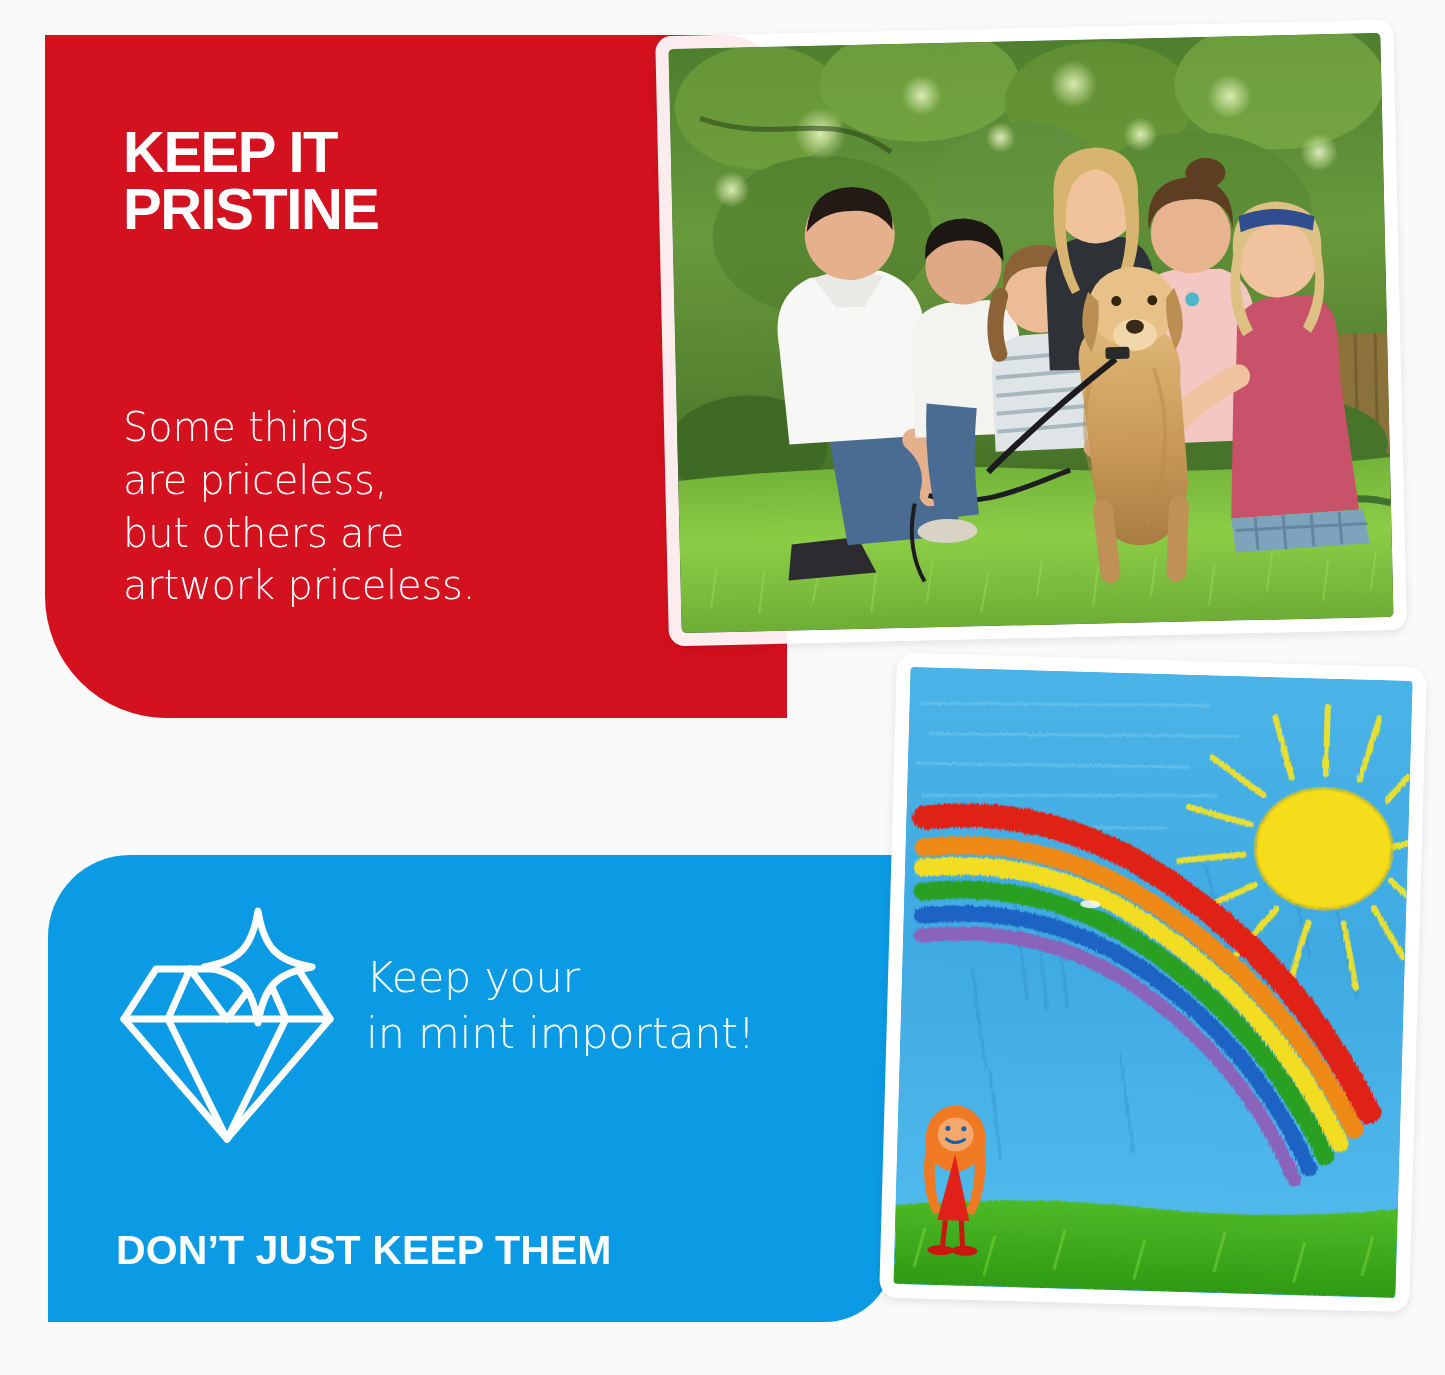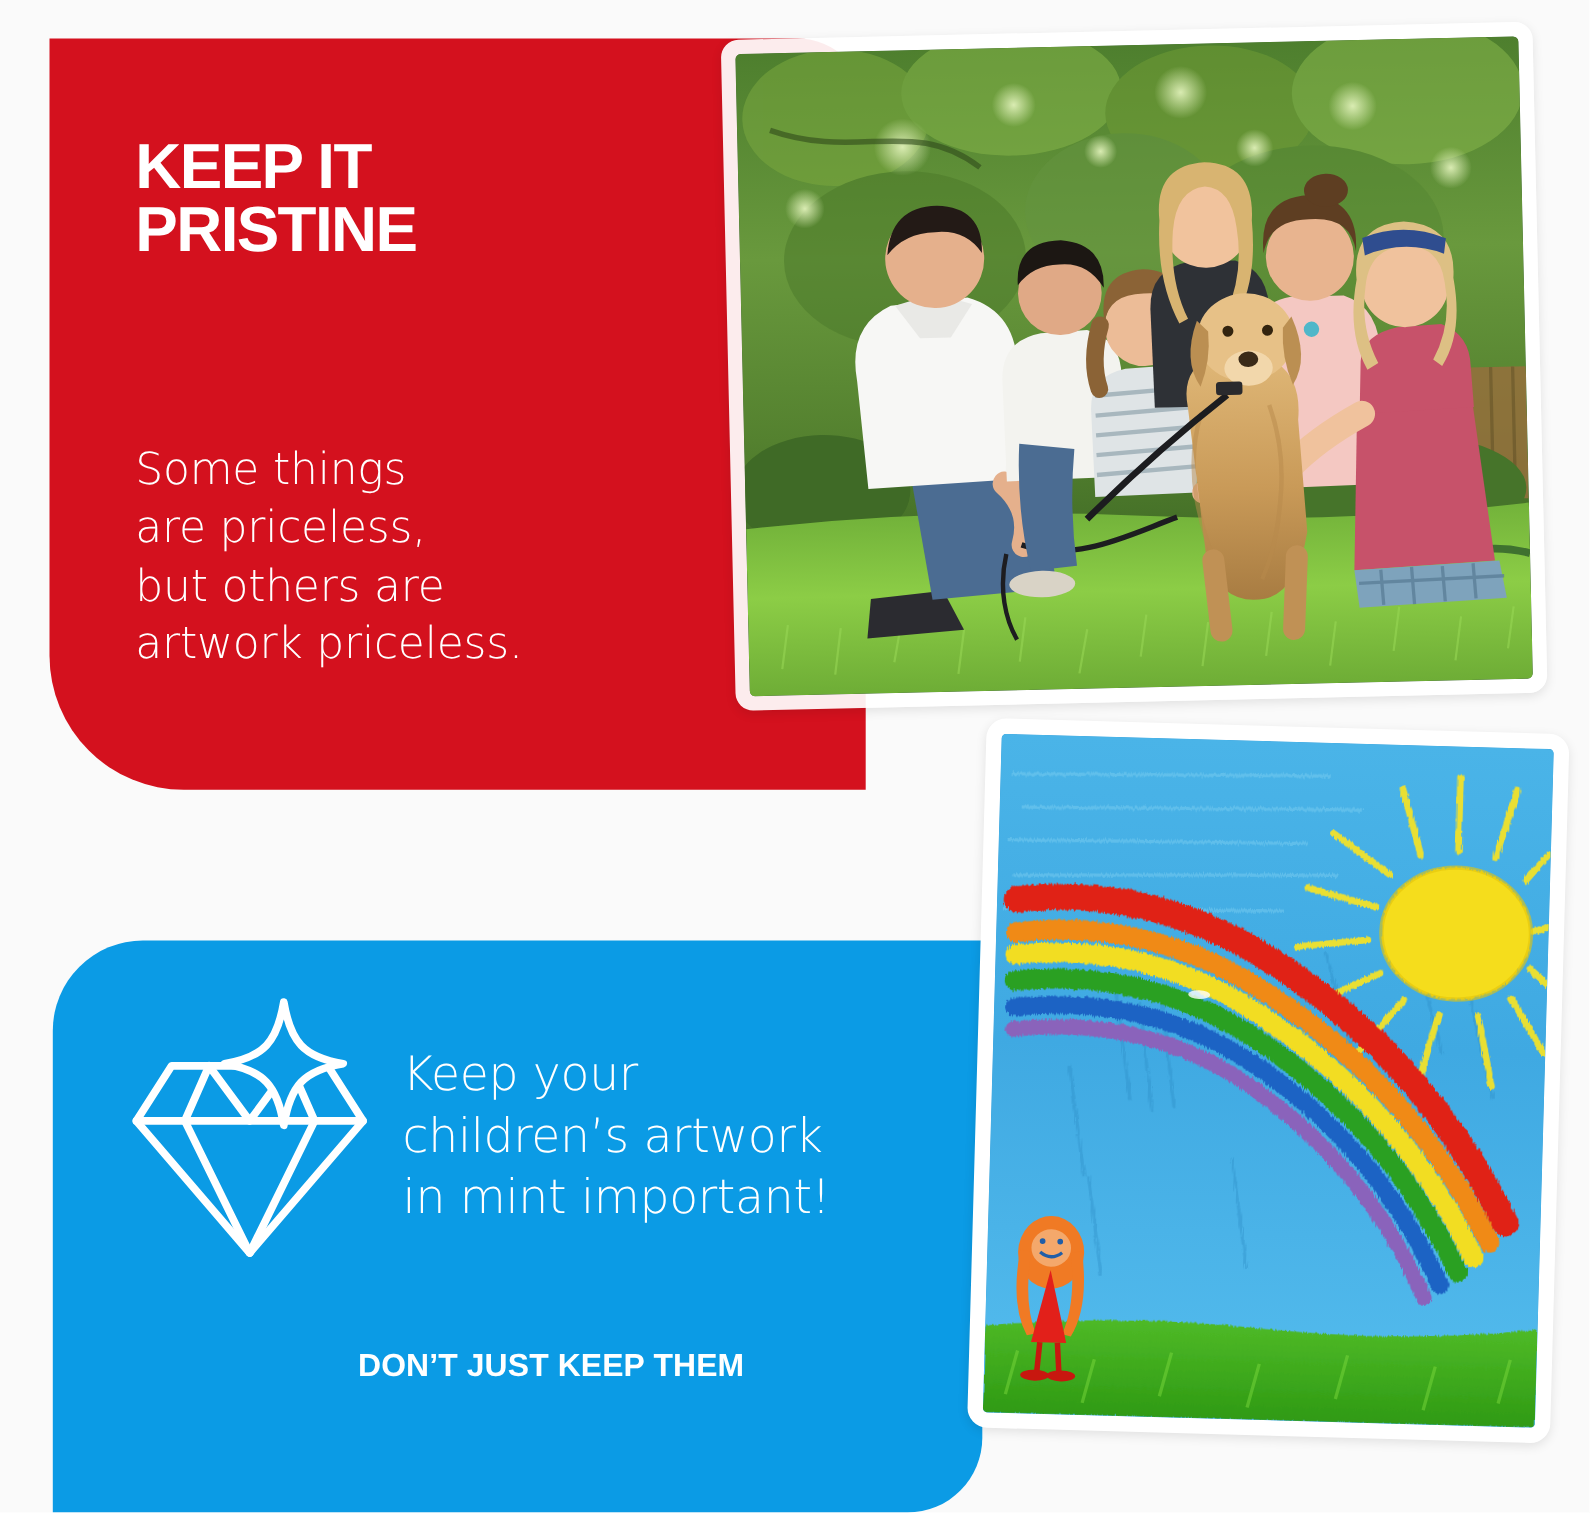--- a/index.html
+++ b/index.html
@@ -52,43 +52,42 @@
     padding:13px;
   }
   .photo-family .inner {
     position:relative; width:100%; height:100%;
     border-radius:5px; overflow:hidden;
     background:#3f6e2a;
   }
 
   
   .blue-panel {
-    position:absolute; left:48px; top:855px; width:845px; height:520px;
+    position:absolute; left:48px; top:855px; width:845px; height:467px;
     background:#0b9be5;
     border-radius:82px 0 68px 0;
     z-index:2;
   }
   .gem-icon { position:absolute; left:64px; top:48px; width:230px; height:250px; }
   .blue-body {
     position:absolute; left:318px; top:95px; width:520px;
     color:#ffffff;
     font-family:"DejaVu Sans", sans-serif;
     font-weight:300;
     font-size:43px; line-height:1.30;
     letter-spacing:-0.3px;
   }
   .blue-cta {
     position:absolute; left:68px; top:370px; width:770px;
     color:#ffffff;
     font-family:"Liberation Sans", sans-serif;
     font-weight:bold;
-    font-size:29px; line-height:1.24;
+    font-size:41px; line-height:1.24;
     letter-spacing:0.1px;
     text-transform:uppercase;
-    text-align:center;
   }
 
   
   .photo-artwork {
     position:absolute; left:888px; top:660px;
     width:530px; height:645px;
     transform:rotate(1.6deg);
     z-index:3;
   }
   .photo-artwork .frame {
@@ -321,21 +320,20 @@
         <path d="M146 8
                  C 152 44, 164 58, 200 64
                  C 164 70, 152 84, 146 120
                  C 140 84, 128 70, 92 64
                  C 128 58, 140 44, 146 8 Z" fill="#0b9be5" stroke="#ffffff" stroke-width="7" stroke-linejoin="round"></path>
       </svg>
     </div>
 
     <div class="blue-body">
       <div>Keep your</div>
-      <div>children’s artwork</div>
       <div>in mint important!</div>
     </div>
 
     <div class="blue-cta">
       <div>DON’T JUST KEEP THEM</div>
     </div>
   </div>
 
   <div class="photo-artwork">
     <div class="frame">

